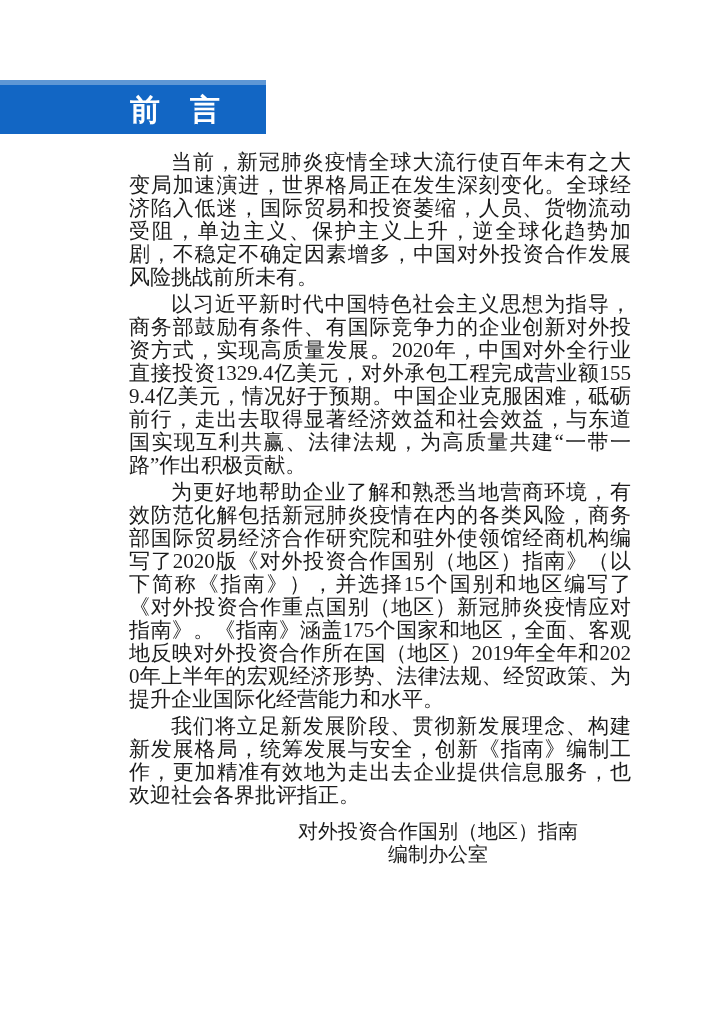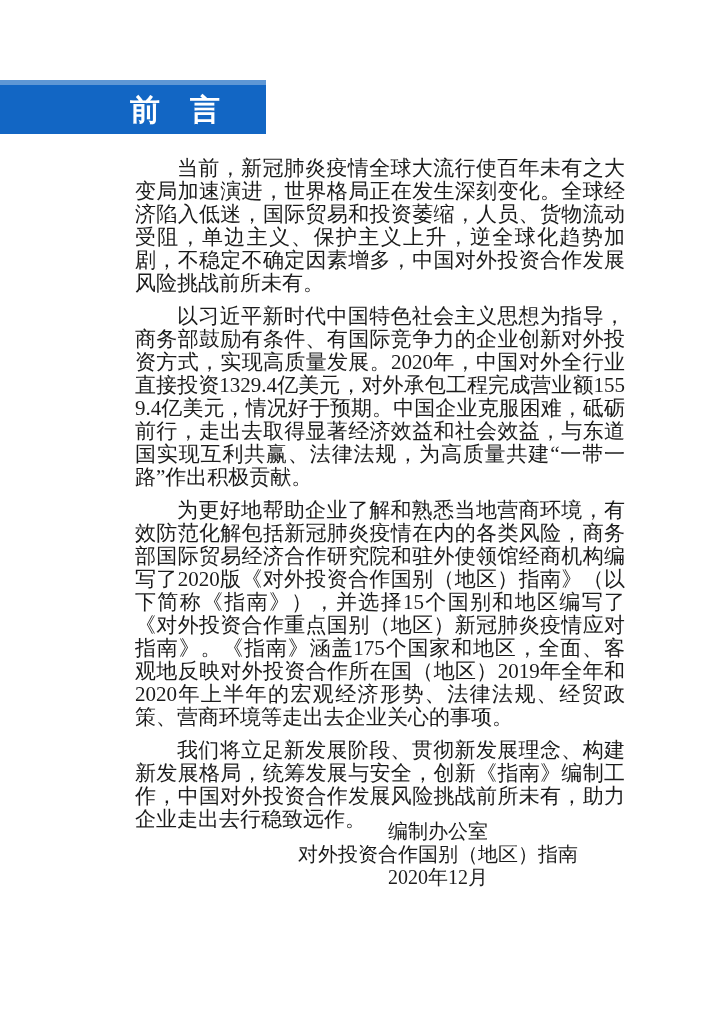--- a/index.html
+++ b/index.html
@@ -45,21 +45,21 @@
     color: #ffffff;
     white-space: pre;
   }
   .body-text {
     position: absolute;
     left: 125px;
     top: 147px;
     width: 510px;
   }
   .body-text p {
-    margin: 10px;
+    margin: 4px;
     padding: 0;
     font-size: 21px;
     line-height: 23px;
     text-align: justify;
     text-indent: 2em;
     word-break: break-all;
     overflow-wrap: anywhere;
   }
   .signature {
     position: absolute;
@@ -79,23 +79,22 @@
 
   <div class="banner-edge"></div>
 
   <div class="banner">
     <span class="banner-text">前　言</span>
   </div>
 
   <div class="body-text">
     <p>当前，新冠肺炎疫情全球大流行使百年未有之大变局加速演进，世界格局正在发生深刻变化。全球经济陷入低迷，国际贸易和投资萎缩，人员、货物流动受阻，单边主义、保护主义上升，逆全球化趋势加剧，不稳定不确定因素增多，中国对外投资合作发展风险挑战前所未有。</p>
     <p>以习近平新时代中国特色社会主义思想为指导，商务部鼓励有条件、有国际竞争力的企业创新对外投资方式，实现高质量发展。2020年，中国对外全行业直接投资1329.4亿美元，对外承包工程完成营业额1559.4亿美元，情况好于预期。中国企业克服困难，砥砺前行，走出去取得显著经济效益和社会效益，与东道国实现互利共赢、法律法规，为高质量共建“一带一路”作出积极贡献。</p>
-    <p>为更好地帮助企业了解和熟悉当地营商环境，有效防范化解包括新冠肺炎疫情在内的各类风险，商务部国际贸易经济合作研究院和驻外使领馆经商机构编写了2020版《对外投资合作国别（地区）指南》（以下简称《指南》），并选择15个国别和地区编写了《对外投资合作重点国别（地区）新冠肺炎疫情应对指南》。《指南》涵盖175个国家和地区，全面、客观地反映对外投资合作所在国（地区）2019年全年和2020年上半年的宏观经济形势、法律法规、经贸政策、营商环境等走出去企业关心的事项。</p>
-    <p>我们将立足新发展阶段、贯彻新发展理念、构建新发展格局，统筹发展与安全，创新《指南》编制工作，中国对外投资合作发展风险挑战前所未有，助力企业走出去行稳致远作。</p>
+    <p>为更好地帮助企业了解和熟悉当地营商环境，有效防范化解包括新冠肺炎疫情在内的各类风险，商务部国际贸易经济合作研究院和驻外使领馆经商机构编写了2020版《对外投资合作国别（地区）指南》（以下简称《指南》），并选择15个国别和地区编写了《对外投资合作重点国别（地区）新冠肺炎疫情应对指南》。《指南》涵盖175个国家和地区，全面、客观地反映对外投资合作所在国（地区）2019年全年和2020年上半年的宏观经济形势、法律法规、经贸政策、为提升企业国际化经营能力和水平。</p>
+    <p>我们将立足新发展阶段、贯彻新发展理念、构建新发展格局，统筹发展与安全，创新《指南》编制工作，更加精准有效地为走出去企业提供信息服务，也欢迎社会各界批评指正。</p>
   </div>
 
   <div class="signature">
+    <div>对外投资合作国别（地区）指南</div>
     <div>编制办公室</div>
-    <div>对外投资合作国别（地区）指南</div>
-    <div>2020年12月</div>
   </div>
 
 </div>
 
 </body></html>

